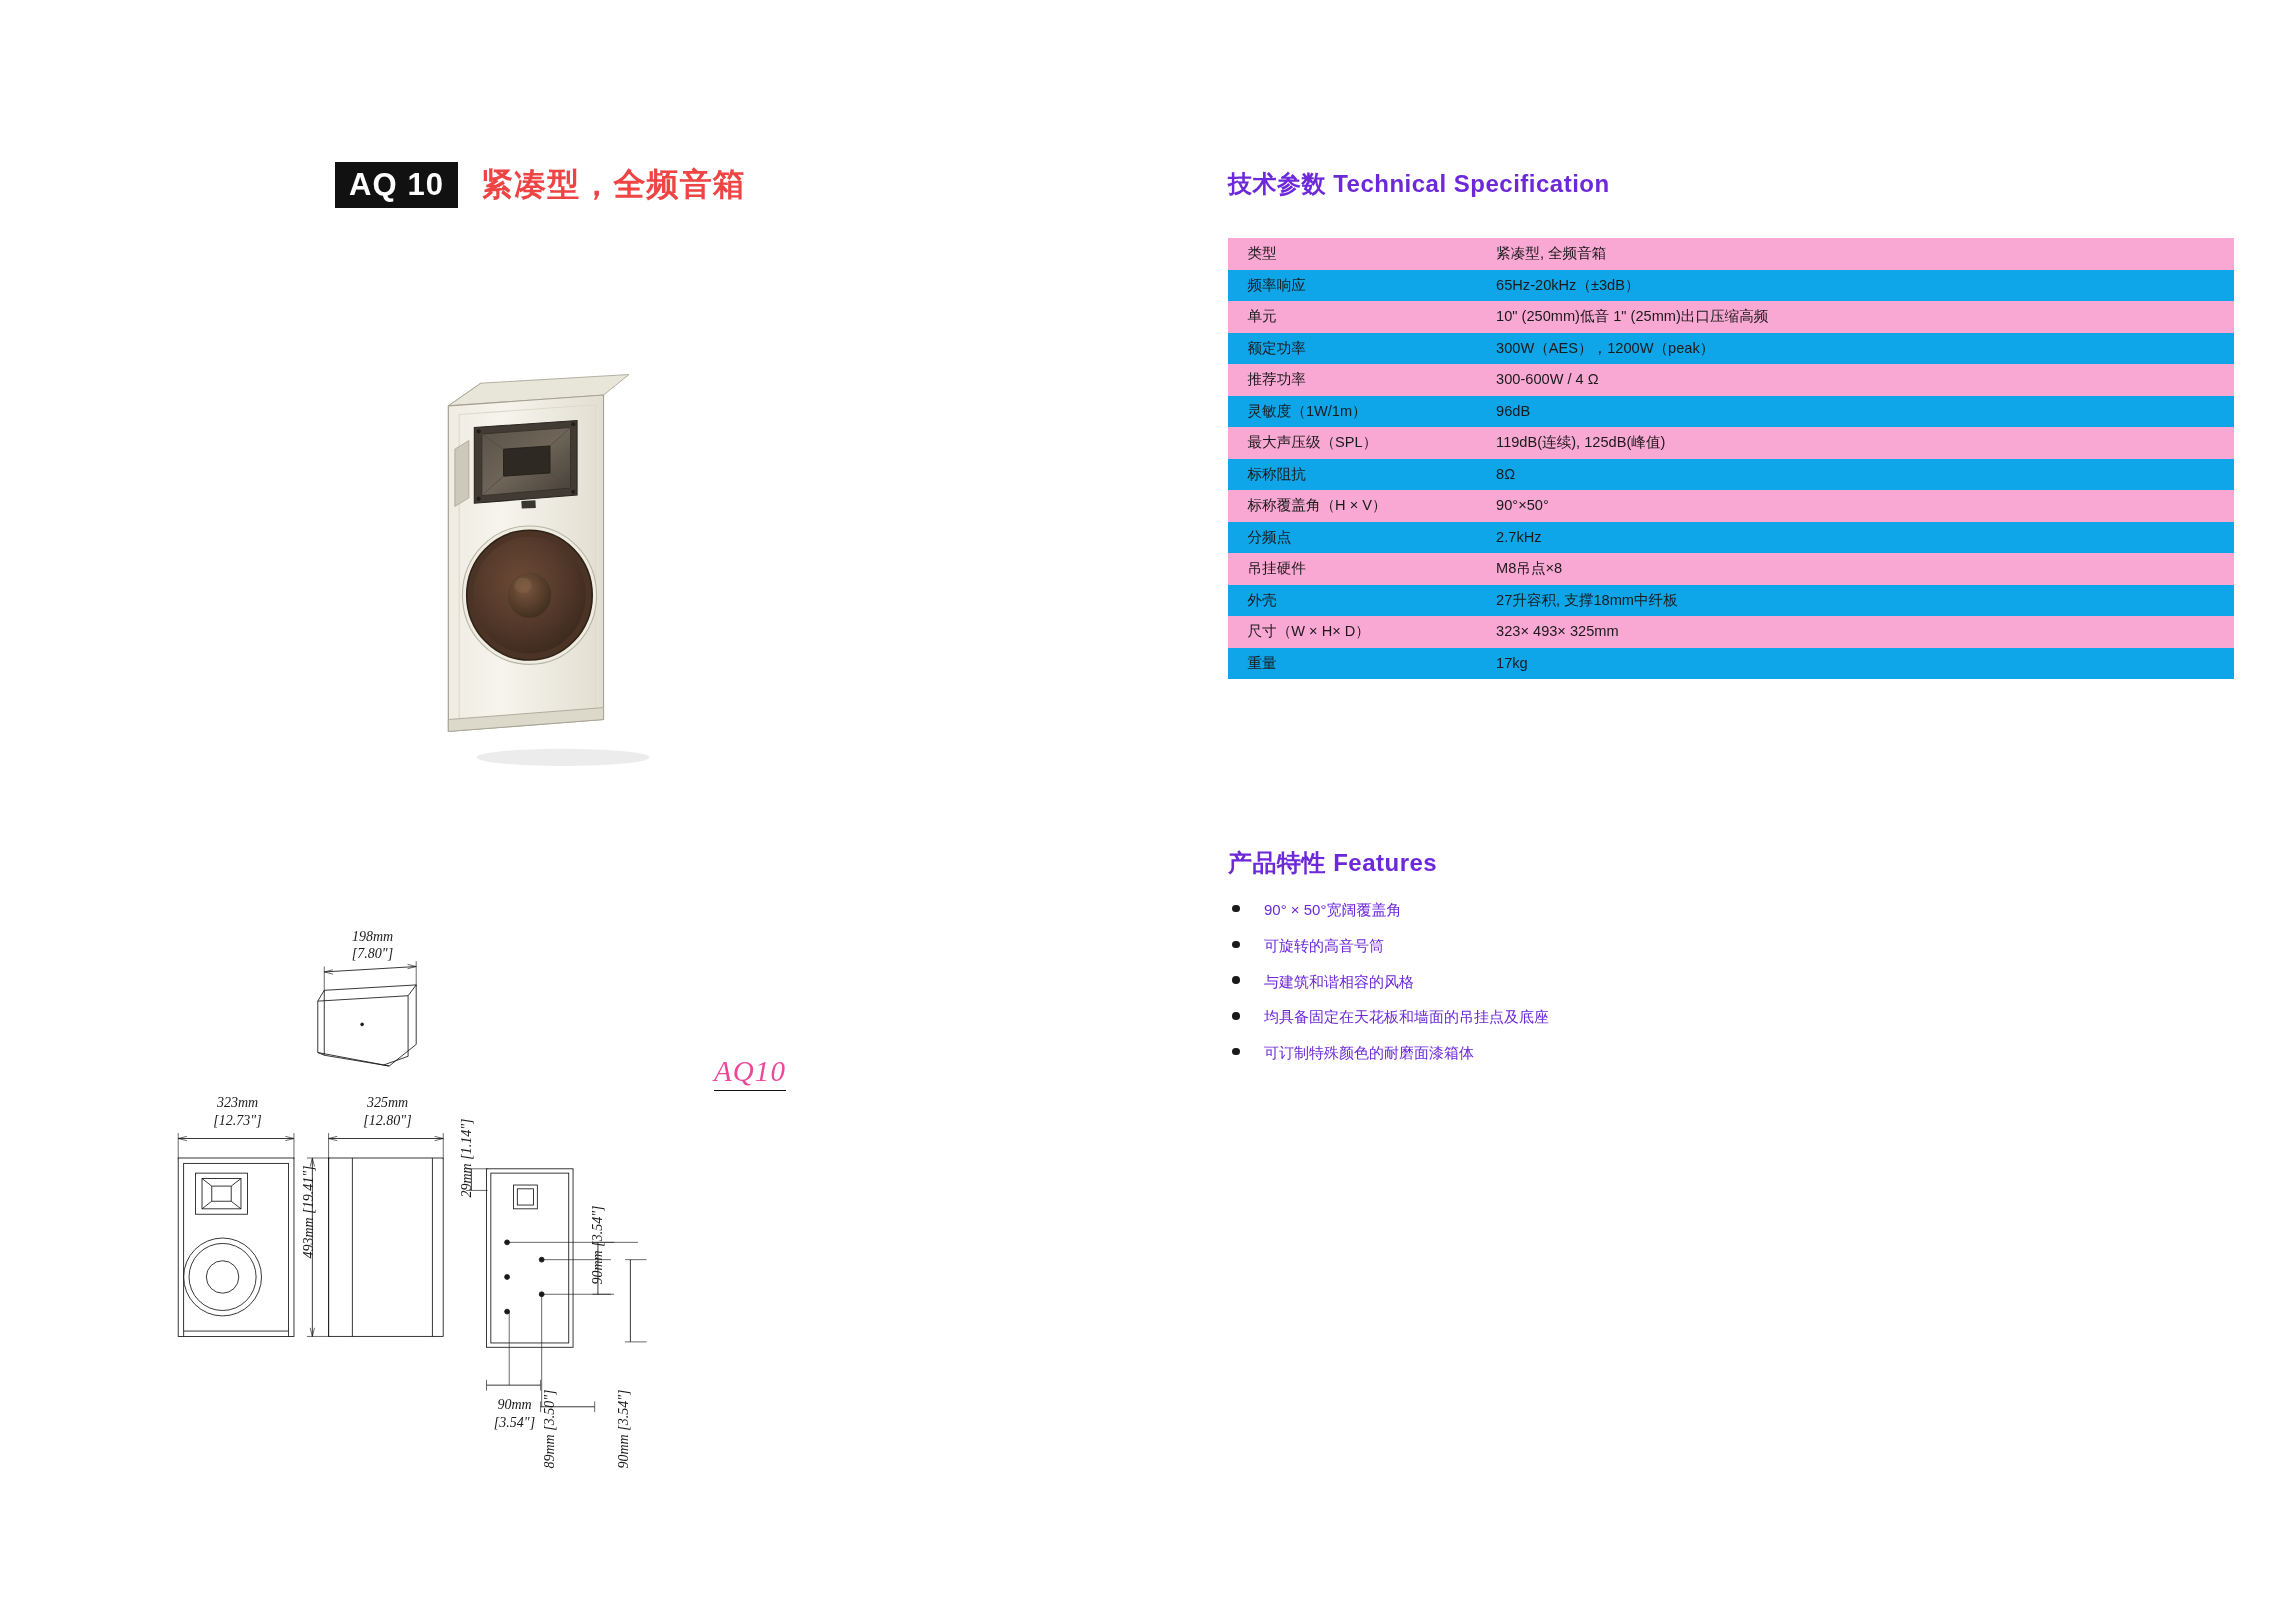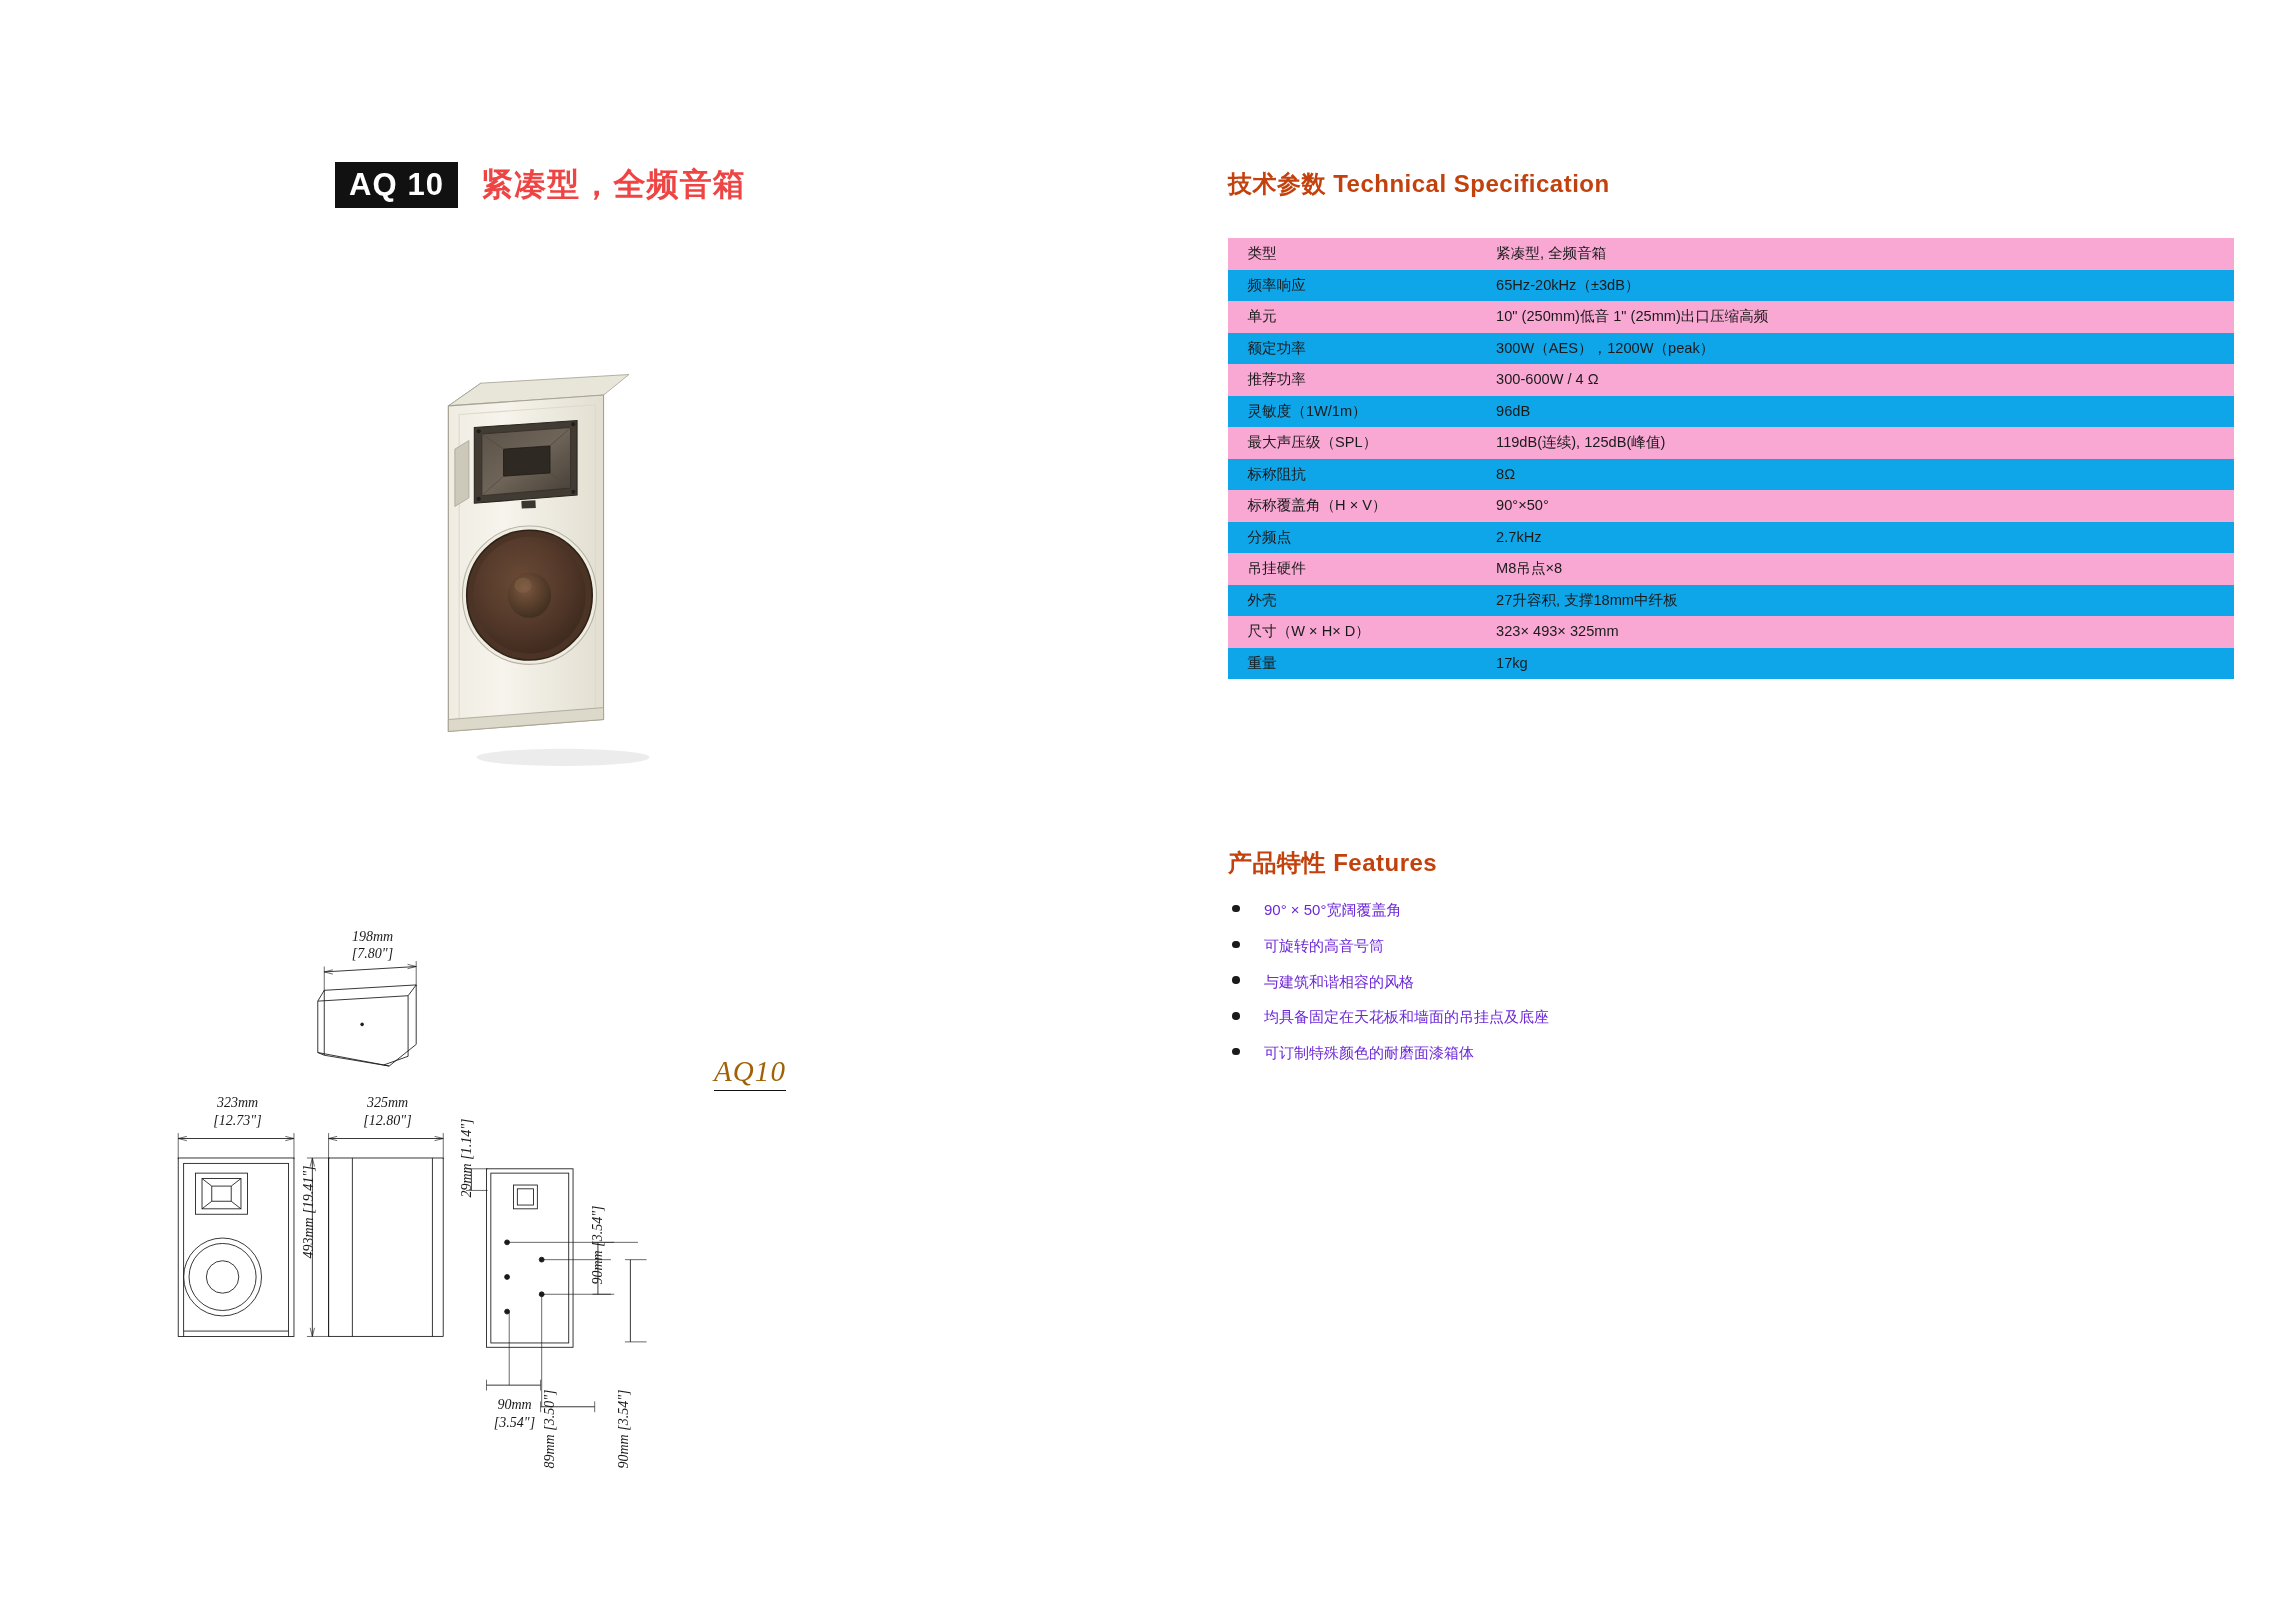--- a/index.html
+++ b/index.html
@@ -83,38 +83,38 @@
     transform: rotate(-90deg);
   }
   .aq-label {
     position: absolute;
     left: 552px;
     top: 135px;
     font-family: "Liberation Serif", serif;
     font-style: italic;
     font-size: 29px;
     letter-spacing: 1.1px;
-    color: #a16207;
+    color: #ec4899;
     border-bottom: 1.1px solid #111;
     padding-bottom: 2.2px;
   }
 
   
   .right-col {
     position: absolute;
     left: 1212px;
     top: 0;
     width: 1072px;
     height: 1623px;
   }
   .section-heading {
     position: absolute;
     font-size: 24px;
     font-weight: bold;
-    color: #c2410c;
+    color: #6d28d9;
     letter-spacing: 0.5px;
     white-space: nowrap;
   }
   #spec-heading { left: 16px; top: 168px; }
   #feat-heading { left: 16px; top: 847px; }
 
   .spec-table {
     position: absolute;
     left: 16px;
     top: 238px;

